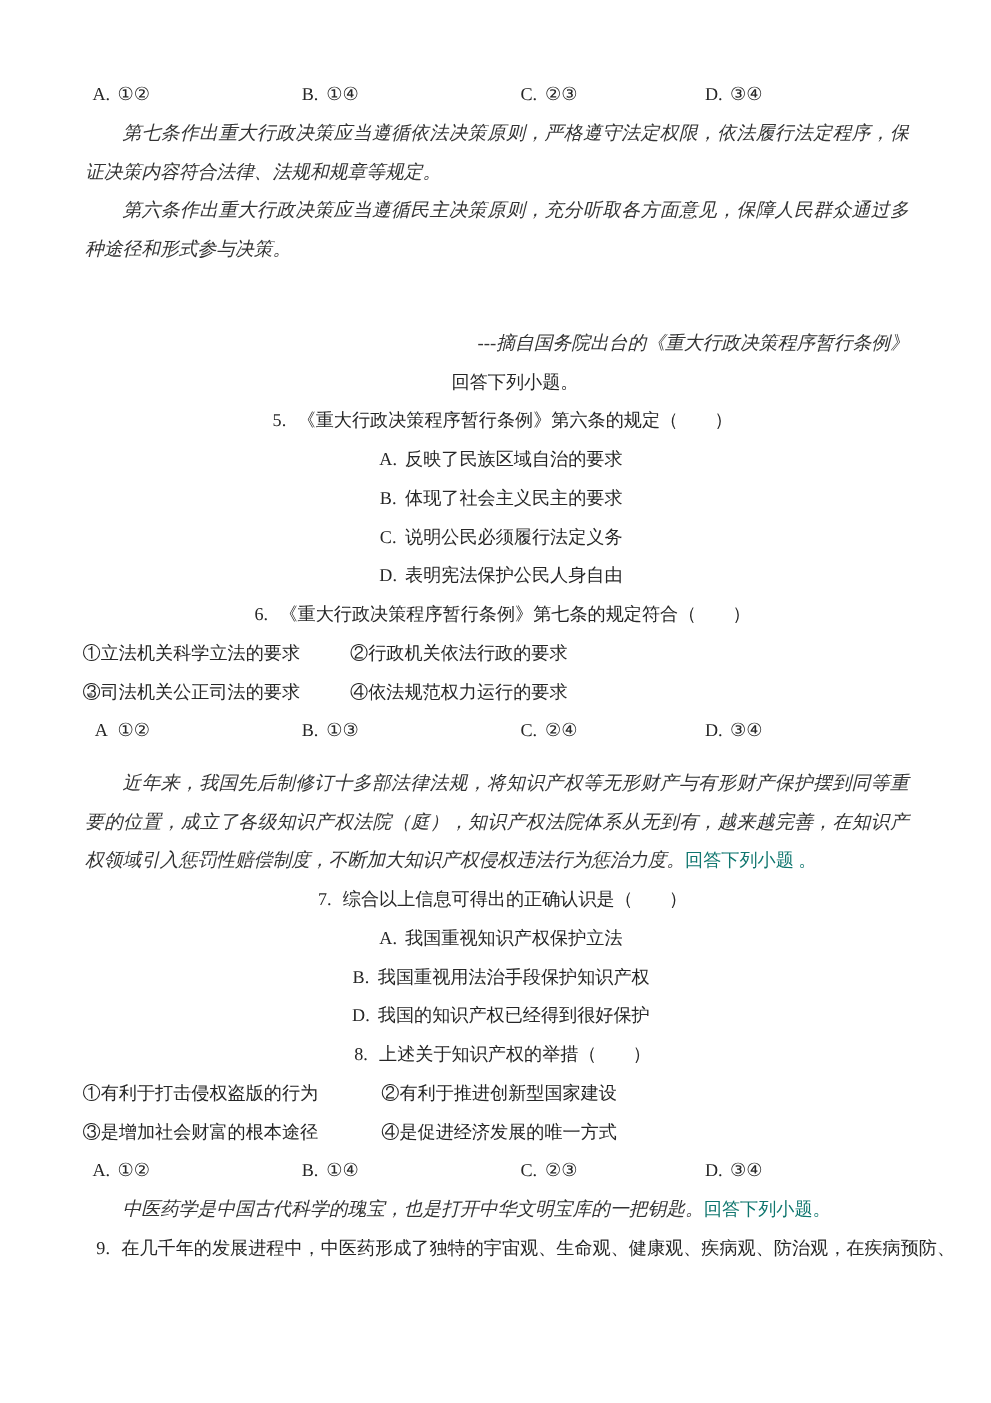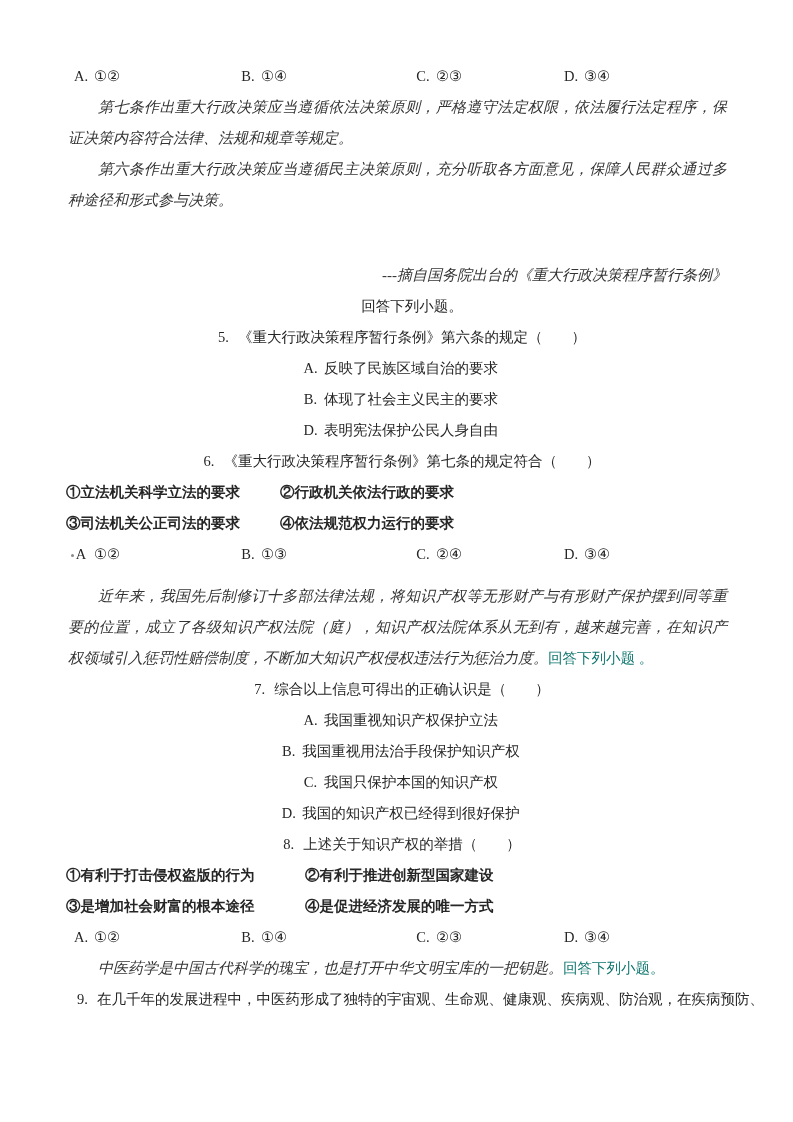--- a/index.html
+++ b/index.html
@@ -24,21 +24,21 @@
     text-align:center;
   }
   
   .ans-col{position:absolute; top:0;}
   .ans-col.c0{left:0;}
   .ans-col.c1{left:167px;}
   .ans-col.c2{left:342px;}
   .ans-col.c3{left:490px;}
   .albl{display:inline-block; min-width:26px;}
   
-  .ch-col{position:absolute; top:0; left:-2px;font-weight:bold;}
+  .ch-col{position:absolute; top:0; left:-2px;}
   .ch-col.q6b{left:212px;}
   .ch-col.q8b{left:237px;}
   
   .qnum{display:inline-block; min-width:29px;}
   
   .olbl{display:inline-block; min-width:27px;}
   
   .para{
     text-indent:2em;
     text-align:justify;
@@ -80,20 +80,21 @@
     </div>
 
     <div class="para kai">第七条作出重大行政决策应当遵循依法决策原则，严格遵守法定权限，依法履行法定程序，保证决策内容符合法律、法规和规章等规定。</div>
     <div class="para kai">第六条作出重大行政决策应当遵循民主决策原则，充分听取各方面意见，保障人民群众通过多种途径和形式参与决策。</div>
     <div class="attrib">---摘自国务院出台的《重大行政决策程序暂行条例》</div>
     <div class="line"><span style="display:inline-block;width:2em;"></span><span>回答下列小题。</span></div>
 
     <div class="line"><span class="qnum">5.</span><span>《重大行政决策程序暂行条例》第六条的规定（　　）</span></div>
     <div class="line"><span class="olbl">A.</span><span>反映了民族区域自治的要求</span></div>
     <div class="line"><span class="olbl">B.</span><span>体现了社会主义民主的要求</span></div>
+    <div class="line"><span class="olbl">C.</span><span>说明公民必须履行法定义务</span></div>
     <div class="line"><span class="olbl">D.</span><span>表明宪法保护公民人身自由</span></div>
 
     <div class="line"><span class="qnum">6.</span><span>《重大行政决策程序暂行条例》第七条的规定符合（　　）</span></div>
     <div class="line">
       <span class="ch-col">①立法机关科学立法的要求</span>
       <span class="ch-col q6b">②行政机关依法行政的要求</span>
     </div>
     <div class="line">
       <span class="ch-col">③司法机关公正司法的要求</span>
       <span class="ch-col q6b">④依法规范权力运行的要求</span>
@@ -103,21 +104,20 @@
       <span class="ans-col c1"><span class="albl">B.</span><span>①③</span></span>
       <span class="ans-col c2"><span class="albl">C.</span><span>②④</span></span>
       <span class="ans-col c3"><span class="albl">D.</span><span>③④</span></span>
     </div>
 
     <div class="para gap-before"><span class="kai">近年来，我国先后制修订十多部法律法规，将知识产权等无形财产与有形财产保护摆到同等重要的位置，成立了各级知识产权法院（庭），知识产权法院体系从无到有，越来越完善，在知识产权领域引入惩罚性赔偿制度，不断加大知识产权侵权违法行为惩治力度。</span><span class="song">回答下列小题 。</span></div>
 
     <div class="line"><span class="qnum">7.</span><span>综合以上信息可得出的正确认识是（　　）</span></div>
     <div class="line"><span class="olbl">A.</span><span>我国重视知识产权保护立法</span></div>
     <div class="line"><span class="olbl">B.</span><span>我国重视用法治手段保护知识产权</span></div>
-    <div class="line"><span class="olbl">C.</span><span>我国只保护本国的知识产权</span></div>
     <div class="line"><span class="olbl">D.</span><span>我国的知识产权已经得到很好保护</span></div>
 
     <div class="line"><span class="qnum">8.</span><span>上述关于知识产权的举措（　　）</span></div>
     <div class="line">
       <span class="ch-col">①有利于打击侵权盗版的行为</span>
       <span class="ch-col q8b">②有利于推进创新型国家建设</span>
     </div>
     <div class="line">
       <span class="ch-col">③是增加社会财富的根本途径</span>
       <span class="ch-col q8b">④是促进经济发展的唯一方式</span>

